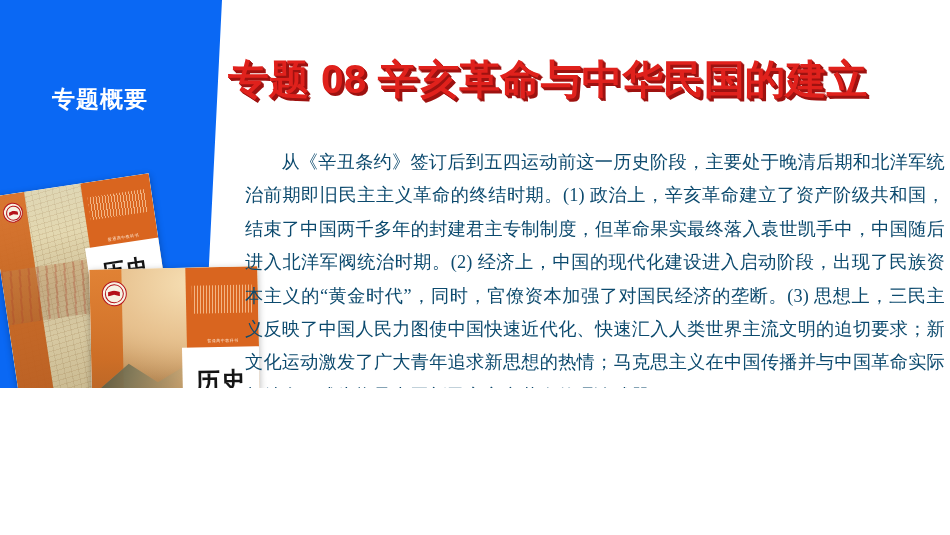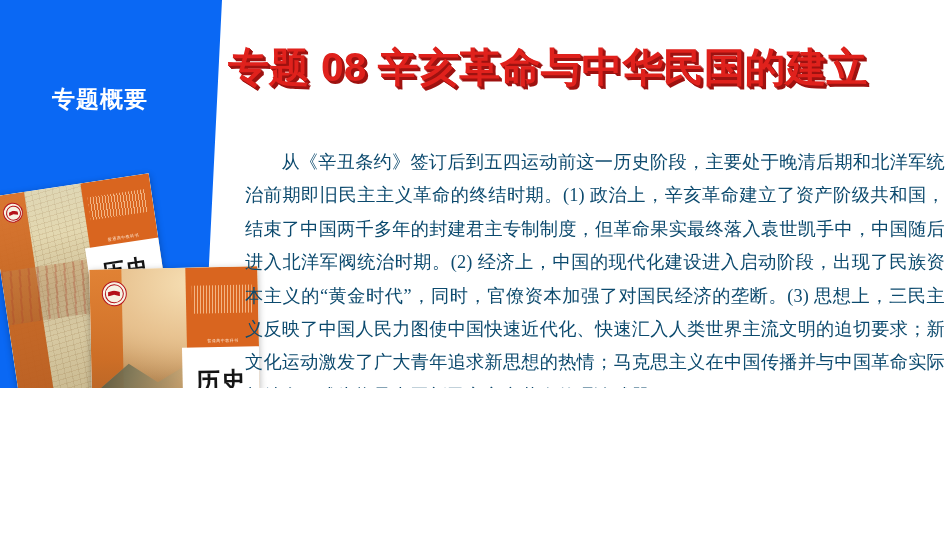--- a/index.html
+++ b/index.html
@@ -54,21 +54,21 @@
 
   
   .title-wrap {
     position: absolute;
     left: 228px;
     top: 46px;
     width: 716px;
     height: 66px;
     z-index: 5;
     display: flex;
-    align-items: flex-start;
+    align-items: center;
   }
   .title-text {
     font-family: "Liberation Sans", "DejaVu Sans", sans-serif;
     font-weight: bold;
     font-size: 40px;
     line-height: 1.05;
     color: #e0211c;
     white-space: nowrap;
     letter-spacing: 0px;
     text-shadow:

